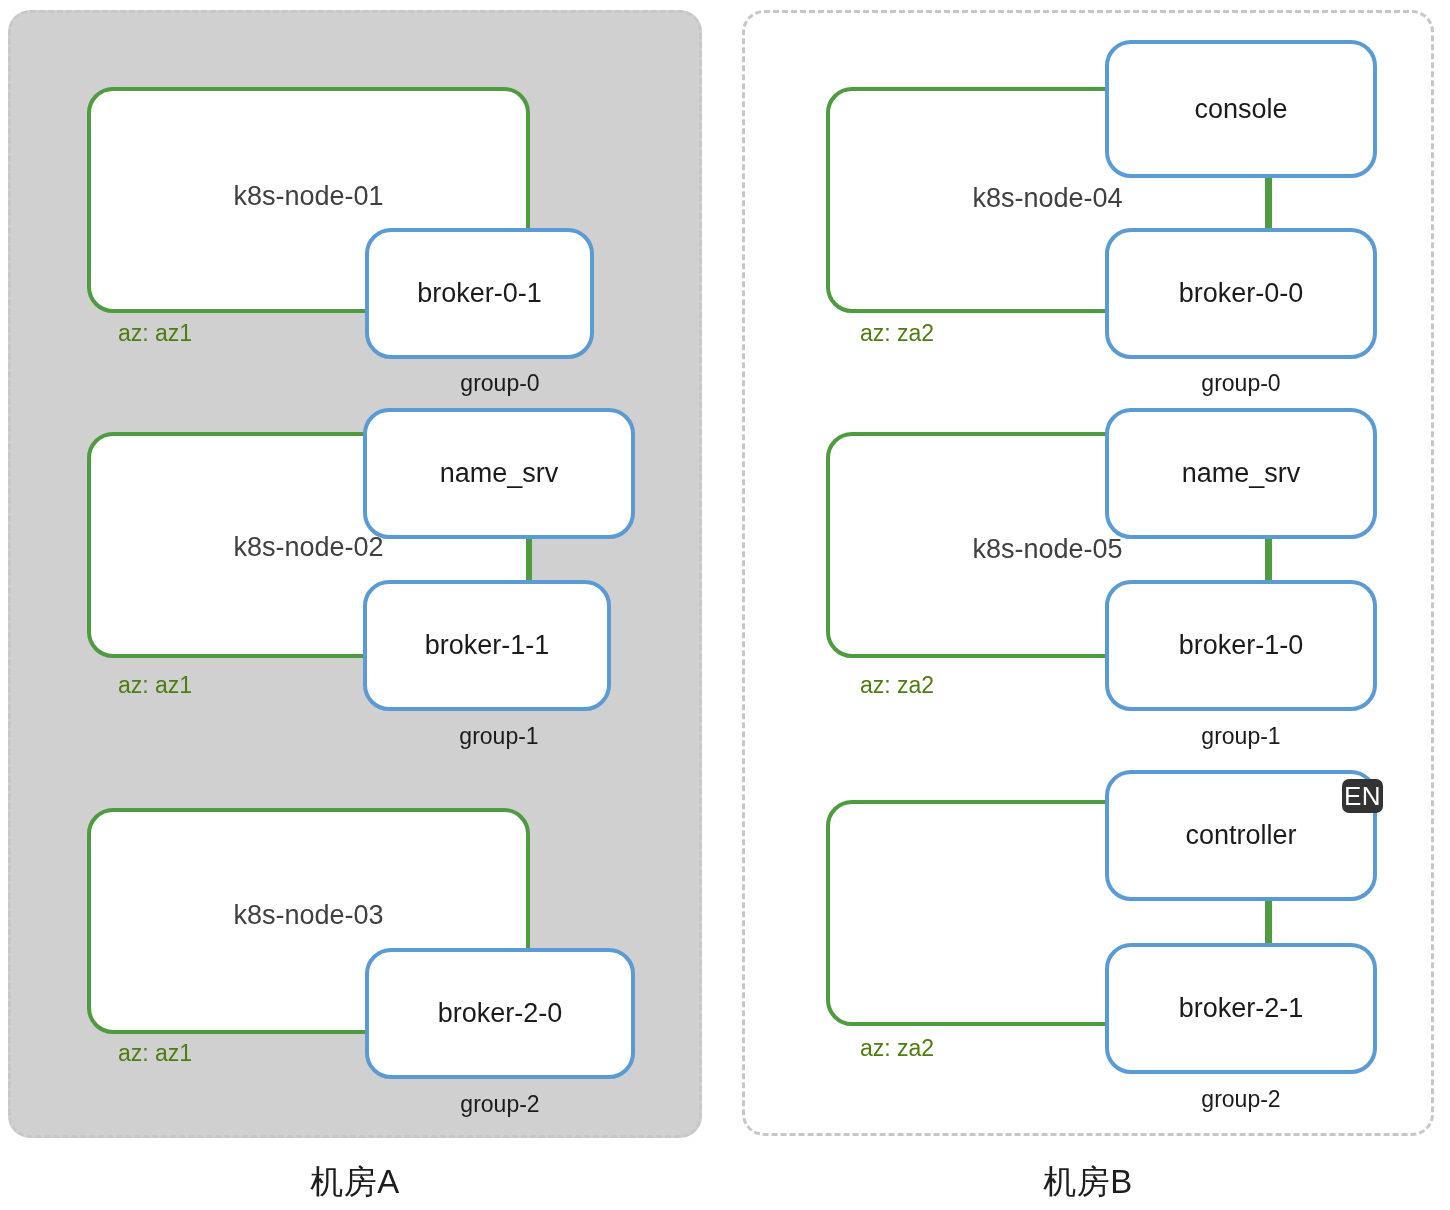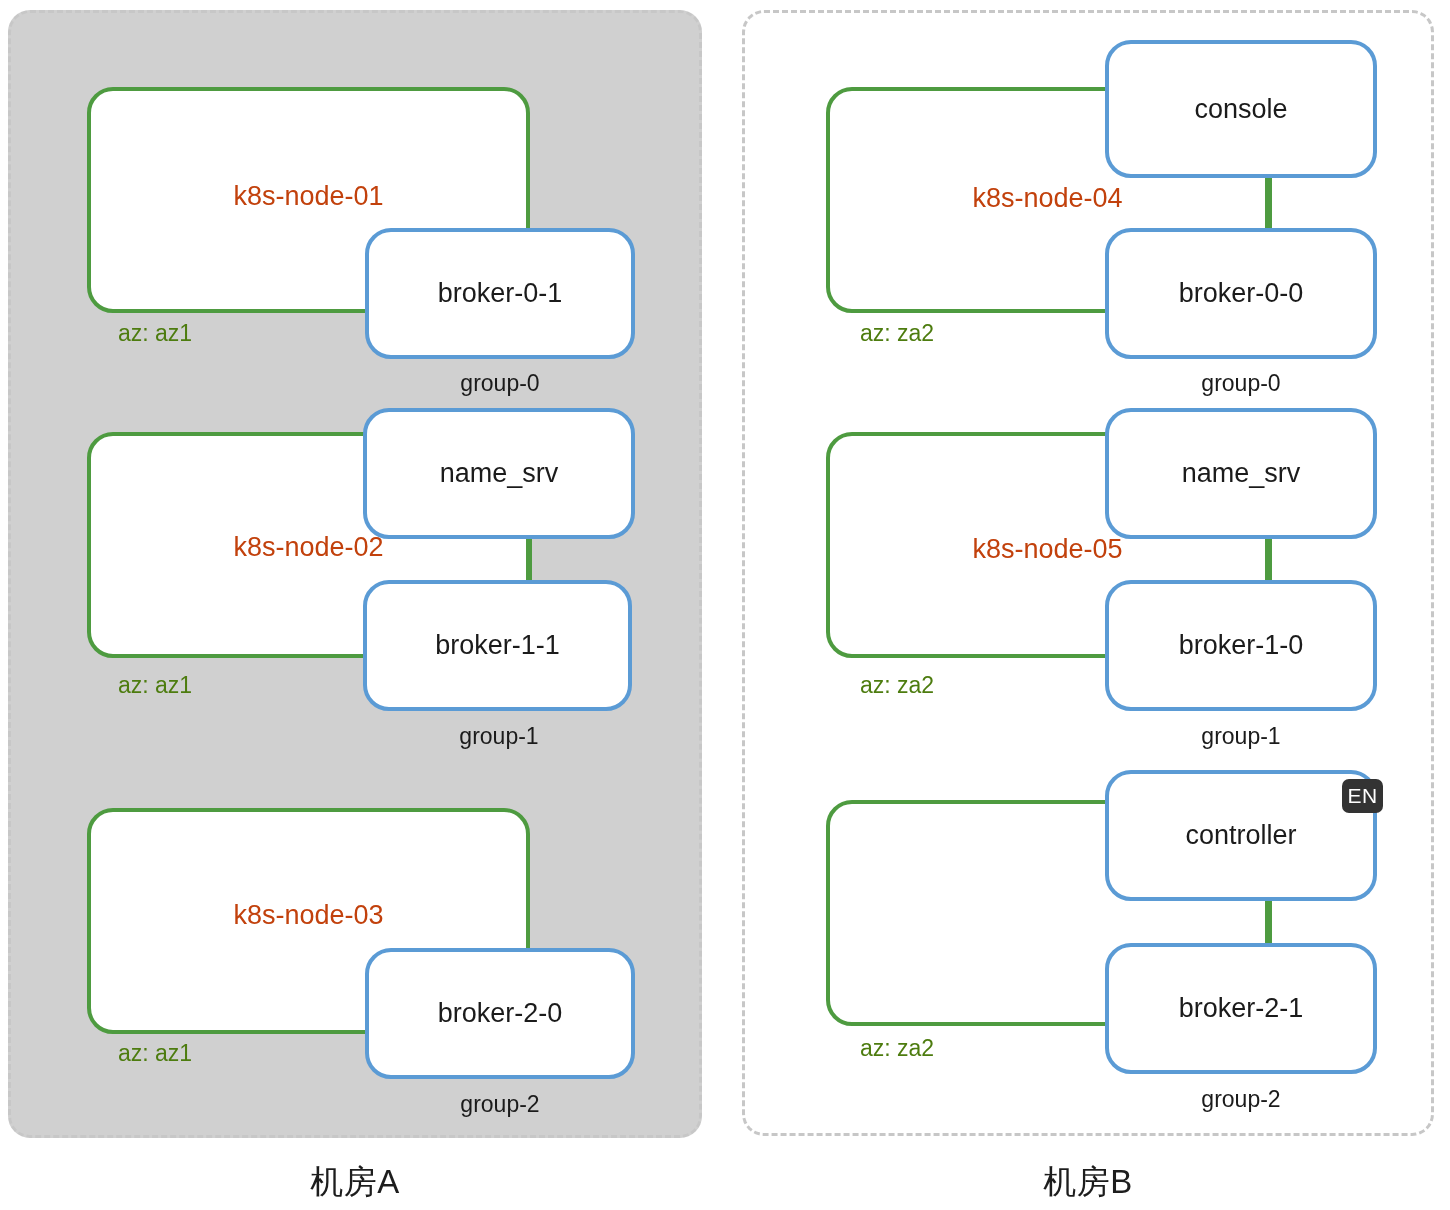--- a/index.html
+++ b/index.html
@@ -10,61 +10,61 @@
   .dc-panel{position:absolute;border:3px dashed #c7c7c7;border-radius:22px;box-sizing:border-box;}
   .dc-panel.filled{background:#d0d0d0;}
   .dc-panel.plain{background:#ffffff;}
 
   .dc-caption{position:absolute;text-align:center;font-size:33px;color:#1d1d1d;
               letter-spacing:.5px;white-space:nowrap;}
 
   
   .node-box{position:absolute;box-sizing:border-box;border:4px solid #4e9b40;
             border-radius:26px;background:#ffffff;}
-  .node-label{position:absolute;font-size:27px;color:#c2410c;white-space:nowrap;text-align:center;}
+  .node-label{position:absolute;font-size:27px;color:#404040;white-space:nowrap;text-align:center;}
   .az-label{position:absolute;font-size:23px;color:#4d7c0f;white-space:nowrap;}
 
   
   .pod-box{position:absolute;box-sizing:border-box;border:4px solid #5b9bd5;
            border-radius:26px;background:#ffffff;display:flex;align-items:center;
            justify-content:center;}
   .pod-label{font-size:27px;color:#1b1b1b;white-space:nowrap;}
   .group-label{position:absolute;font-size:23px;color:#1b1b1b;white-space:nowrap;text-align:center;}
 
   
   .connector{position:absolute;background:#4e9b40;width:4px;}
 
   
   .ime-badge{position:absolute;background:#333333;color:#ffffff;border-radius:7px;
-             font-size:21px;display:flex;align-items:center;justify-content:center;
+             font-size:26px;display:flex;align-items:center;justify-content:center;
              letter-spacing:.5px;}
 </style>
 </head>
 <body>
 
 <div id="canvas">
 
   <div class="dc-panel filled" style="left:8px;top:10px;width:694px;height:1128px;"></div>
 
   <div class="node-box" style="left:87px;top:87px;width:443px;height:226px;"></div>
   <div class="node-label" style="left:87px;top:181px;width:443px;">k8s-node-01</div>
   <div class="az-label" style="left:118px;top:320px;">az: az1</div>
-  <div class="pod-box" style="left:365px;top:228px;width:270px;height:131px;">
+  <div class="pod-box" style="left:365px;top:228px;width:229px;height:131px;">
     <span class="pod-label">broker-0-1</span>
   </div>
   <div class="group-label" style="left:365px;top:370px;width:270px;">group-0</div>
 
   <div class="node-box" style="left:87px;top:432px;width:443px;height:226px;"></div>
   <div class="node-label" style="left:87px;top:532px;width:443px;">k8s-node-02</div>
   <div class="az-label" style="left:118px;top:672px;">az: az1</div>
   <div class="connector" style="left:528px;top:528px;height:70px;"></div>
   <div class="pod-box" style="left:363px;top:408px;width:272px;height:131px;">
     <span class="pod-label">name_srv</span>
   </div>
-  <div class="pod-box" style="left:363px;top:580px;width:269px;height:131px;">
+  <div class="pod-box" style="left:363px;top:580px;width:248px;height:131px;">
     <span class="pod-label">broker-1-1</span>
   </div>
   <div class="group-label" style="left:363px;top:723px;width:272px;">group-1</div>
 
   <div class="node-box" style="left:87px;top:808px;width:443px;height:226px;"></div>
   <div class="node-label" style="left:87px;top:900px;width:443px;">k8s-node-03</div>
   <div class="az-label" style="left:118px;top:1040px;">az: az1</div>
   <div class="pod-box" style="left:365px;top:948px;width:270px;height:131px;">
     <span class="pod-label">broker-2-0</span>
   </div>

